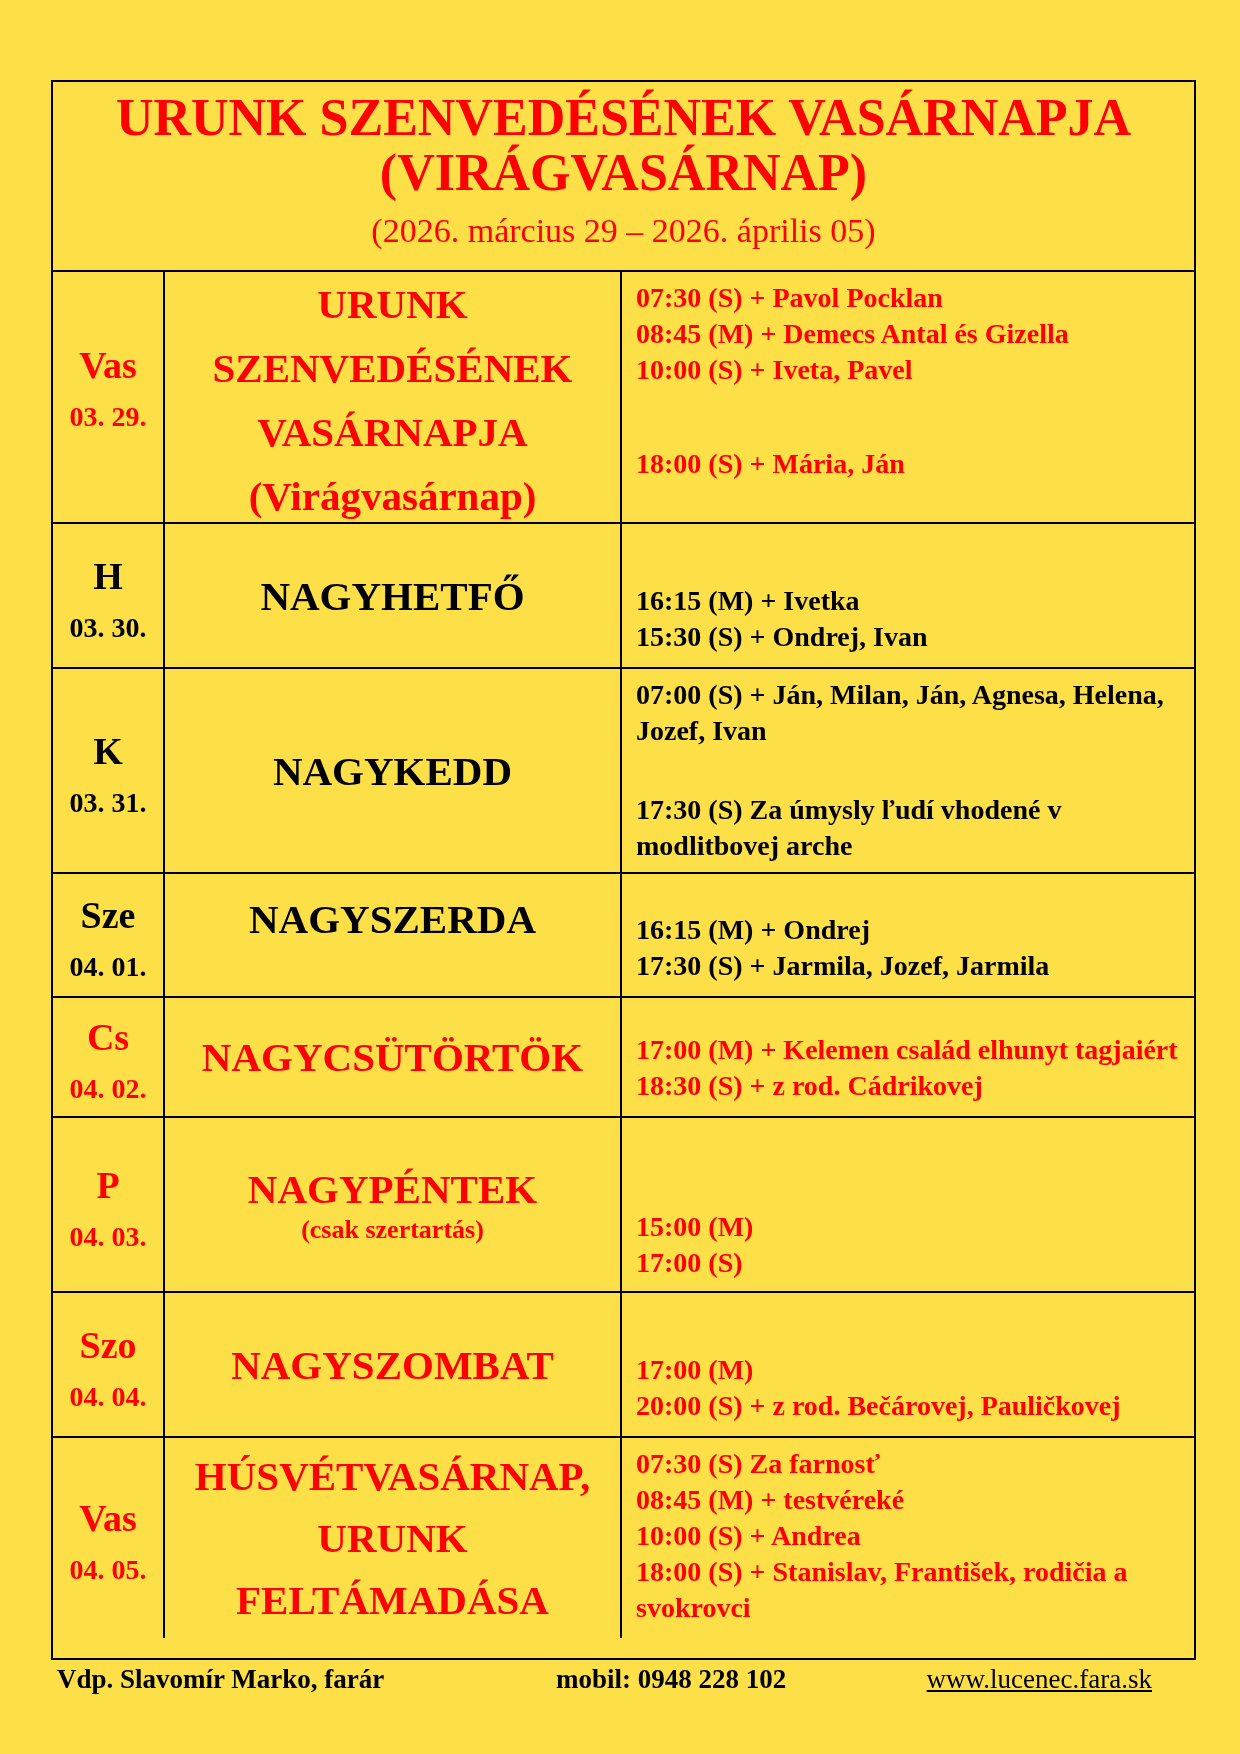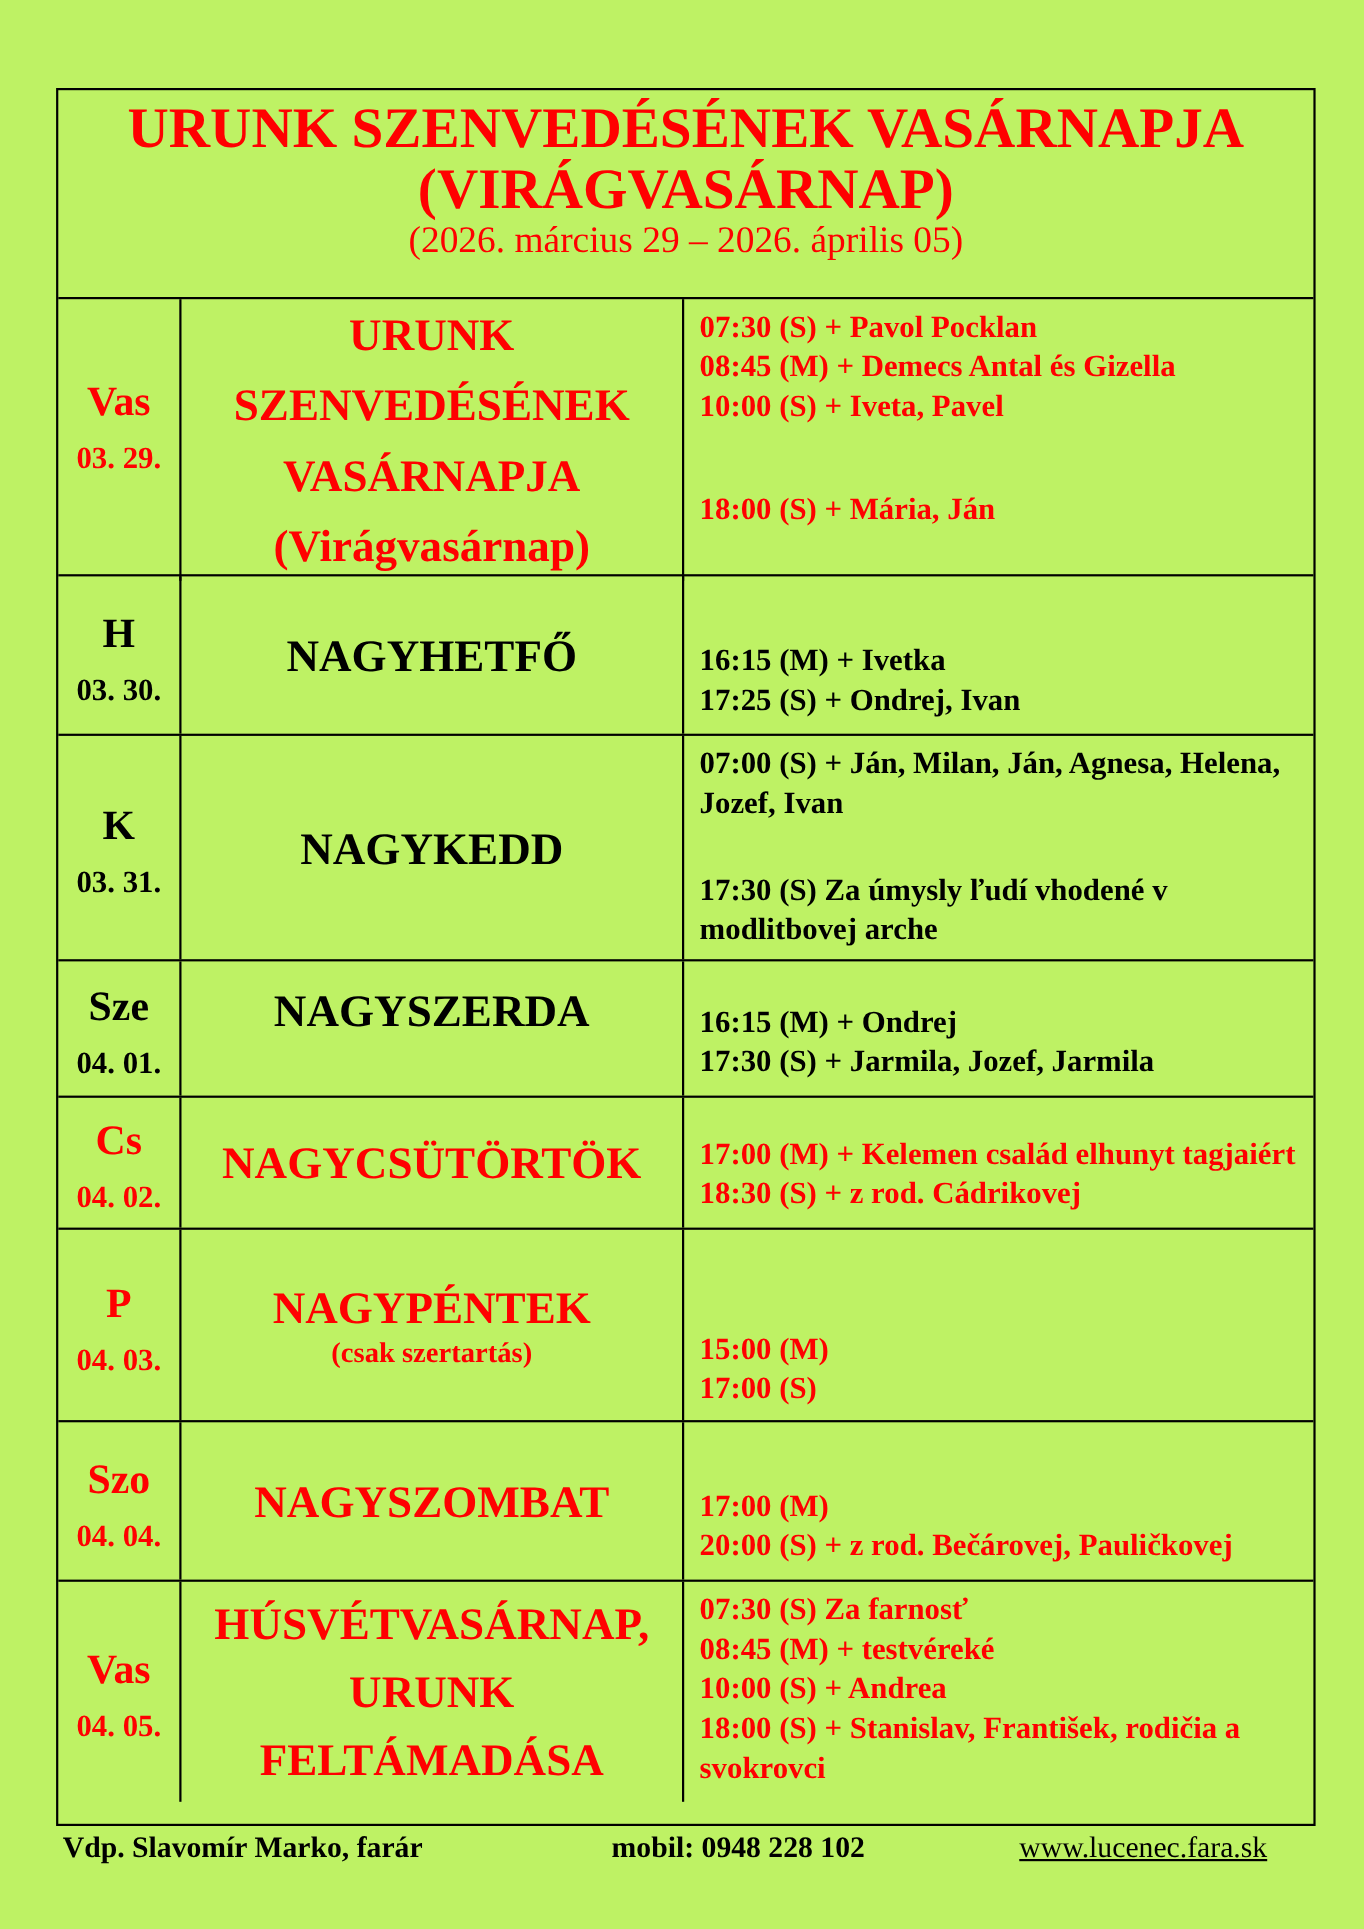--- a/index.html
+++ b/index.html
@@ -1,29 +1,29 @@
 <!DOCTYPE html>
 <html><head>
 <meta charset="utf-8">
 <style>
   html,body{margin:0;padding:0;background:#fff;}
   .page{
-    position:relative;width:1240px;height:1754px;background:#bef264;
+    position:relative;width:1240px;height:1754px;background:#fde047;
     font-family:"Liberation Serif", serif;color:#000;overflow:hidden;
   }
   .sheet{
     position:absolute;left:51px;top:80px;width:1145px;height:1580px;
     border:2px solid #000;box-sizing:border-box;display:flex;flex-direction:column;
   }
   .header-cell{
     height:190px;box-sizing:border-box;border-bottom:2px solid #000;
     text-align:center;padding-top:8px;
   }
   .title{color:#ff0000;font-weight:bold;font-size:52px;line-height:55px;}
-  .subtitle{color:#ff0000;font-size:34px;line-height:38px;margin-top:0;}
+  .subtitle{color:#ff0000;font-size:34px;line-height:38px;margin-top:12px;}
   .row{
     display:grid;grid-template-columns:112px 457px 1fr;
     box-sizing:border-box;border-bottom:2px solid #000;
   }
   .row:last-child{border-bottom:none;}
   .r0{height:252px}.r1{height:145px}.r2{height:205px}.r3{height:124px}
   .r4{height:120px}.r5{height:175px}.r6{height:145px}.r7{height:174px}
   .red{color:#ff0000;}
   .day-cell{
     border-right:2px solid #000;display:flex;flex-direction:column;
@@ -101,21 +101,21 @@
         <div class="day-abbr">H</div>
         <div class="day-date">03. 30.</div>
       </div>
       <div class="name-cell">
         <div class="day-name">NAGYHETFŐ</div>
       </div>
       <div class="times-cell">
         <div class="times-top"></div>
         <div class="times-bottom">
           <div>16:15 (M) + Ivetka</div>
-          <div>17:25 (S) + Ondrej, Ivan</div>
+          <div>15:30 (S) + Ondrej, Ivan</div>
         </div>
       </div>
     </div>
 
     <div class="row r2">
       <div class="day-cell">
         <div class="day-abbr">K</div>
         <div class="day-date">03. 31.</div>
       </div>
       <div class="name-cell">

